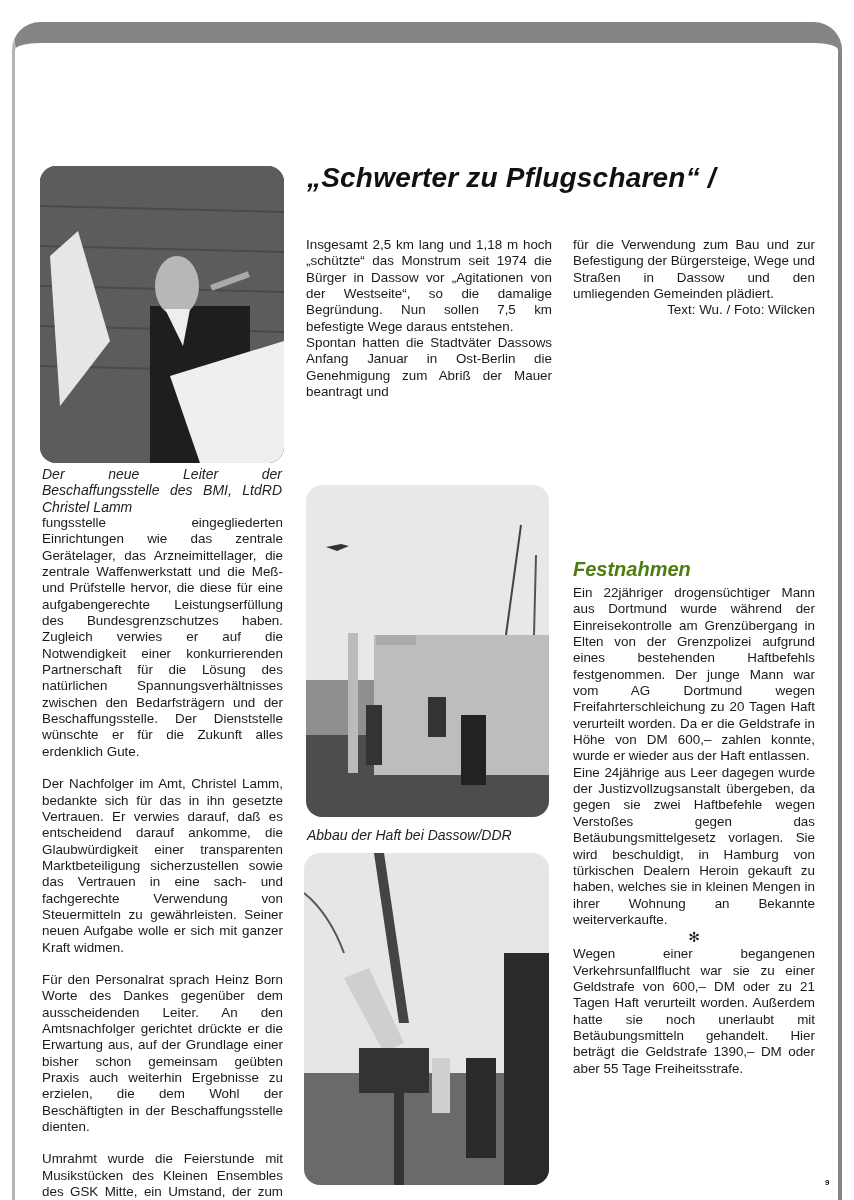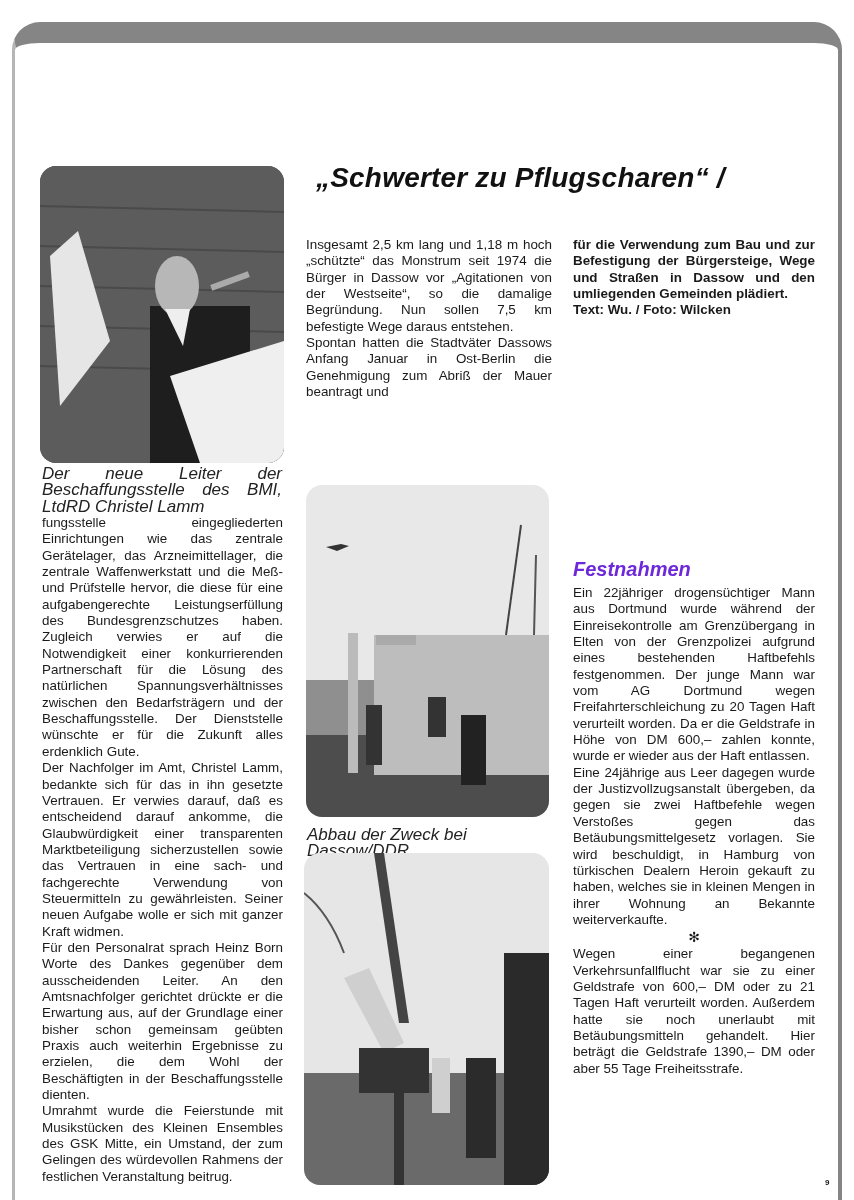--- a/index.html
+++ b/index.html
@@ -4,27 +4,27 @@
 <style>
   html, body { margin:0; padding:0; background:#fff; }
   body { width:854px; height:1200px; position:relative; overflow:hidden;
          font-family:"Liberation Sans", sans-serif; color:#1a1a1a; }
   .frame { position:absolute; left:12px; top:22px; width:830px; height:1180px;
            border-top:21px solid #858585; border-right:4px solid #858585; border-left:3px solid #b5b5b5;
            border-radius:28px 28px 0 0; box-sizing:border-box; }
   .page-num { position:absolute; left:825px; top:1178px; font-size:8px; font-weight:bold; }
   .col { position:absolute; font-size:13.4px; line-height:16.35px; text-align:justify; }
   .col p { margin:0; }
-  .col p.gap { }
+  .col p.gap { margin-top:16px; }
   .title { position:absolute; left:307px; top:161px; font-size:28px; line-height:33px;
-           font-weight:bold; font-style:italic; letter-spacing:0.2px; color:#111;margin-left:9px; }
-  .h2 { position:absolute; left:573px; top:558px; font-size:20px; font-weight:bold; font-style:italic; color:#6d28d9; }
-  .caption { position:absolute; font-size:17px; line-height:16.3px; font-style:italic; color:#222; }
+           font-weight:bold; font-style:italic; letter-spacing:0.2px; color:#111; }
+  .h2 { position:absolute; left:573px; top:558px; font-size:20px; font-weight:bold; font-style:italic; color:#4d7c0f; }
+  .caption { position:absolute; font-size:14px; line-height:16.3px; font-style:italic; color:#222; }
   .photo { position:absolute; border-radius:16px; overflow:hidden; }
-  .credit { }
+  .credit { text-align:right; }
   .star { text-align:center; font-size:14px; line-height:18px; }
 </style>
 </head>
 <body>
 
 <div class="frame"></div>
 
 <div class="photo" style="left:40px;top:166px;width:244px;height:297px;background:#5a5a5a;">
   <svg width="244" height="297" viewBox="0 0 244 297">
     <rect width="244" height="297" fill="#5c5c5c"></rect>
@@ -53,42 +53,42 @@
 </div>
 
 <div class="title">
   <div>„Schwerter zu Pflugscharen“ /</div>
 </div>
 
 <div class="col" style="left:306px;top:237px;width:246px;">
   <p>Insgesamt 2,5 km lang und 1,18 m hoch „schützte“ das Monstrum seit 1974 die Bürger in Dassow vor „Agitationen von der Westseite“, so die damalige Begründung. Nun sollen 7,5 km befestigte Wege daraus entstehen.</p>
   <p>Spontan hatten die Stadtväter Dassows Anfang Januar in Ost-Berlin die Genehmigung zum Abriß der Mauer beantragt und</p>
 </div>
-<div class="col" style="left:573px;top:237px;width:242px;font-weight:bold;">
+<div class="col" style="left:573px;top:237px;width:242px;">
   <p>für die Verwendung zum Bau und zur Befestigung der Bürgersteige, Wege und Straßen in Dassow und den umliegenden Gemeinden plädiert.</p>
   <p class="credit">Text: Wu. / Foto: Wilcken</p>
 </div>
 
 <div class="photo" style="left:306px;top:485px;width:243px;height:332px;">
   <svg width="243" height="332" viewBox="0 0 243 332">
     <rect width="243" height="332" fill="#e8e8e8"></rect>
     <rect y="195" width="243" height="60" fill="#8f8f8f"></rect>
     <rect y="250" width="243" height="82" fill="#4d4d4d"></rect>
     <rect x="68" y="150" width="200" height="140" fill="#bdbdbd"></rect>
     <rect x="70" y="150" width="40" height="10" fill="#aaa"></rect>
     <rect x="42" y="148" width="10" height="140" fill="#bbb"></rect>
     <rect x="155" y="230" width="25" height="70" fill="#222"></rect>
     <rect x="122" y="212" width="18" height="40" fill="#333"></rect>
     <rect x="60" y="220" width="16" height="60" fill="#333"></rect>
     <path d="M20 62 l15 -3 l8 2 l-12 5z" fill="#333"></path>
     <line x1="215" y1="40" x2="200" y2="150" stroke="#444" stroke-width="2"></line>
     <line x1="230" y1="70" x2="228" y2="150" stroke="#555" stroke-width="2"></line>
   </svg>
 </div>
-<div class="caption" style="left:307px;top:827px;width:243px;">Abbau der Zweck bei Dassow/DDR</div>
+<div class="caption" style="left:307px;top:827px;width:243px;">Abbau der Haft bei Dassow/DDR</div>
 
 <div class="photo" style="left:304px;top:853px;width:245px;height:332px;">
   <svg width="245" height="332" viewBox="0 0 245 332">
     <rect width="245" height="332" fill="#e6e6e6"></rect>
     <rect y="220" width="245" height="112" fill="#6a6a6a"></rect>
     <polygon points="70,0 80,0 105,170 95,170" fill="#444"></polygon>
     <polygon points="40,125 65,115 100,190 80,200" fill="#cfcfcf"></polygon>
     <rect x="55" y="195" width="70" height="45" fill="#333"></rect>
     <rect x="200" y="100" width="45" height="232" fill="#2a2a2a"></rect>
     <rect x="162" y="205" width="30" height="100" fill="#2b2b2b"></rect>

